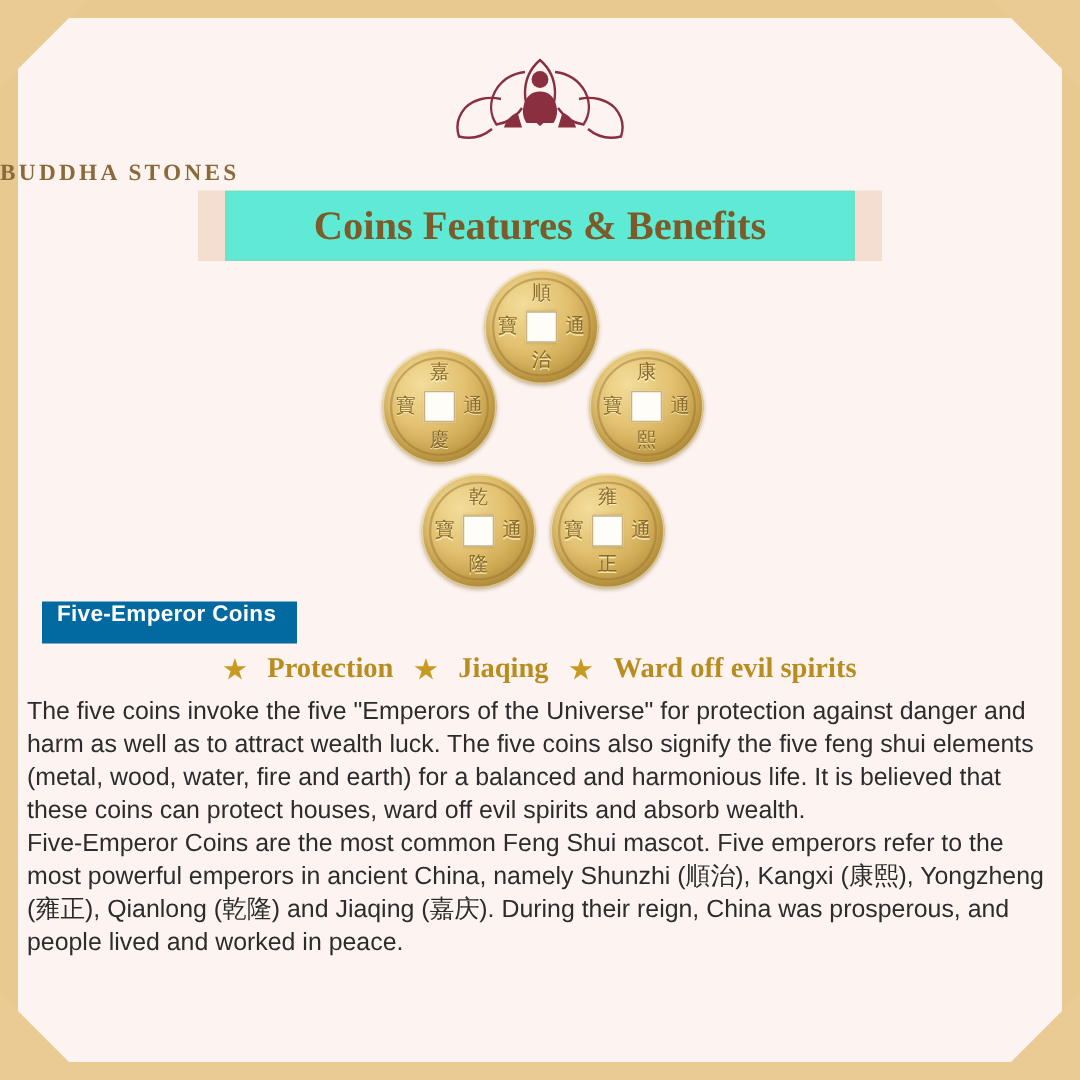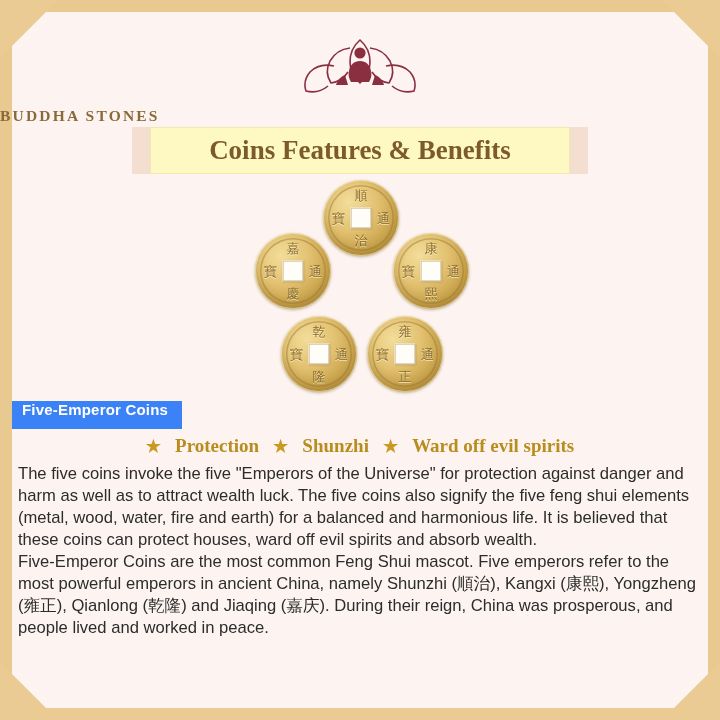--- a/index.html
+++ b/index.html
@@ -46,21 +46,21 @@
     font-size:15.5px;
     letter-spacing:2.2px;
     color:#8a6a3a;
     font-weight:bold;
     font-family:"Liberation Serif", serif;
   }
 
   
   .title-band {
     position:absolute; left:150px; top:127px; width:420px; height:47px;
-    background:#fef9c3;
+    background:#5eead4;
     box-shadow:0 0 0 1px rgba(214,178,128,.25) inset;
   }
   .title-band .bar-l, .title-band .bar-r {
     position:absolute; top:0; width:18px; height:100%;
     background:#f3ded0;
   }
   .title-band .bar-l { left:-18px; }
   .title-band .bar-r { right:-18px; }
   .title-text {
     position:absolute; left:0; top:0; width:100%; height:100%;
@@ -114,23 +114,23 @@
   .coin .g.r { right:9px; top:50%; transform:translateY(-50%); }
 
   #coin-shunzhi  { left:323px; top:2px;   width:76px; height:76px; }
   #coin-jiaqing  { left:255px; top:55px;  width:76px; height:76px; }
   #coin-kangxi   { left:393px; top:55px;  width:76px; height:76px; }
   #coin-qianlong { left:281px; top:138px; width:76px; height:76px; }
   #coin-yongzheng{ left:367px; top:138px; width:76px; height:76px; }
 
   
   .label-tab {
-    position:absolute; left:12px; top:401px; height:28px;
+    position:absolute; left:28px; top:401px; height:28px;
     padding:0 14px 12px 10px;
-    background:#3b82f6;
+    background:#0369a1;
     display:flex; align-items:center;
     color:#ffffff;
     font-weight:bold;
     font-size:15px;
     letter-spacing:.2px;
   }
 
   
   .features {
     position:absolute; left:0; top:435px; width:720px;
@@ -248,21 +248,21 @@
   </div>
 
   <div class="label-tab">
     <span>Five-Emperor Coins</span>
   </div>
 
   <div class="features">
     <span class="star">★</span>
     <span class="f">Protection</span>
     <span class="star">★</span>
-    <span class="f">Shunzhi</span>
+    <span class="f">Jiaqing</span>
     <span class="star">★</span>
     <span class="f">Ward off evil spirits</span>
   </div>
 
   <div class="body-text">
     <p>The five coins invoke the five "Emperors of the Universe" for protection against danger and harm as well as to attract wealth luck. The five coins also signify the five feng shui elements (metal, wood, water, fire and earth) for a balanced and harmonious life. It is believed that these coins can protect houses, ward off evil spirits and absorb wealth.</p>
     <p>Five-Emperor Coins are the most common Feng Shui mascot. Five emperors refer to the most powerful emperors in ancient China, namely Shunzhi (順治), Kangxi (康熙), Yongzheng (雍正), Qianlong (乾隆) and Jiaqing (嘉庆). During their reign, China was prosperous, and people lived and worked in peace.</p>
   </div>
 
   <div class="bottom-strip"></div>

